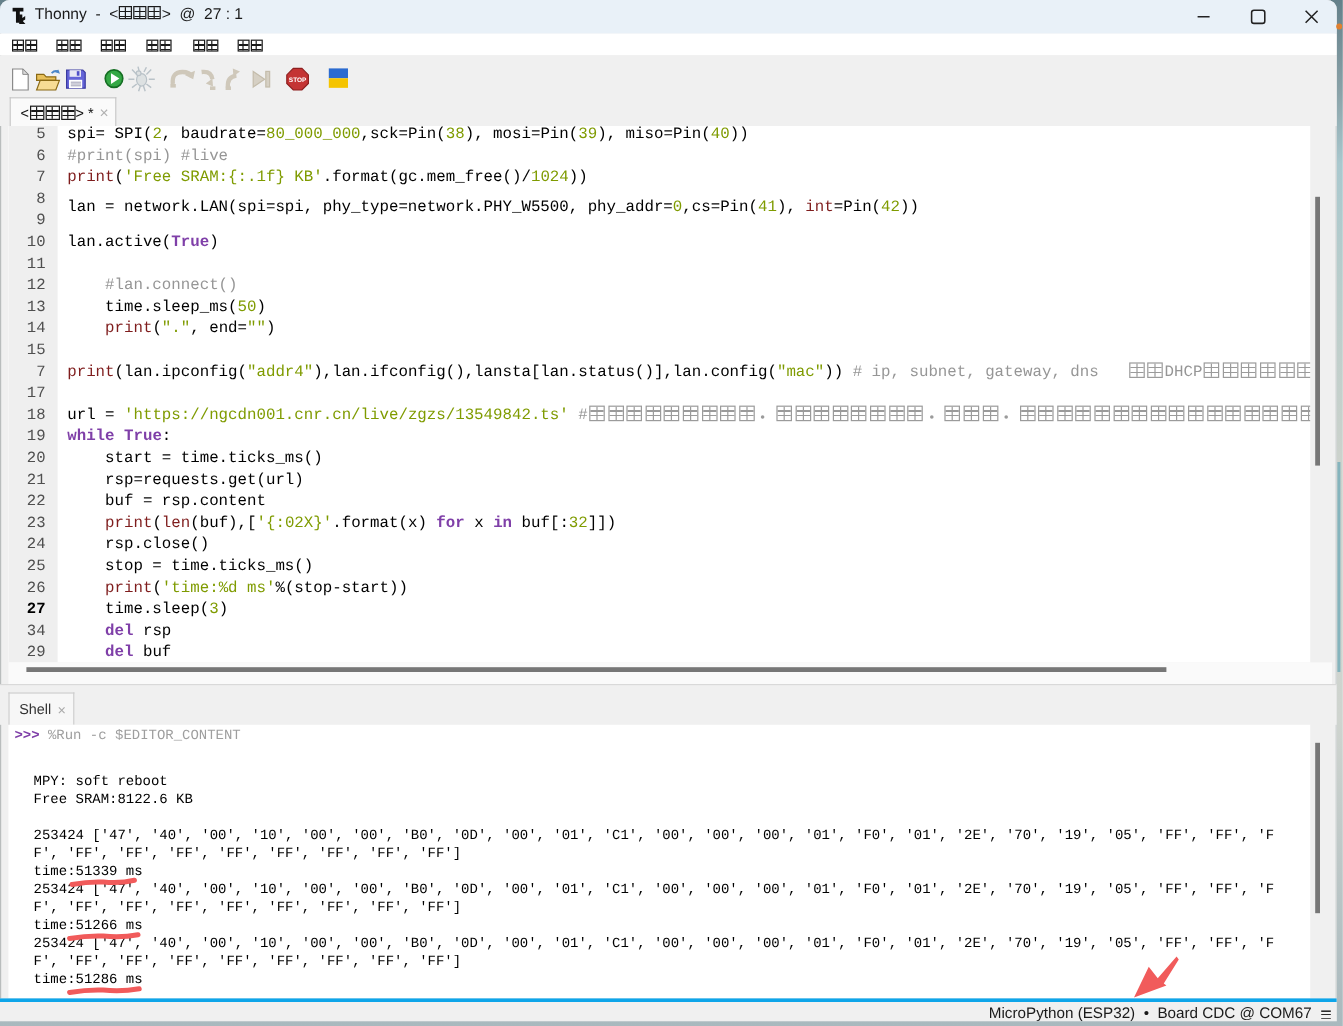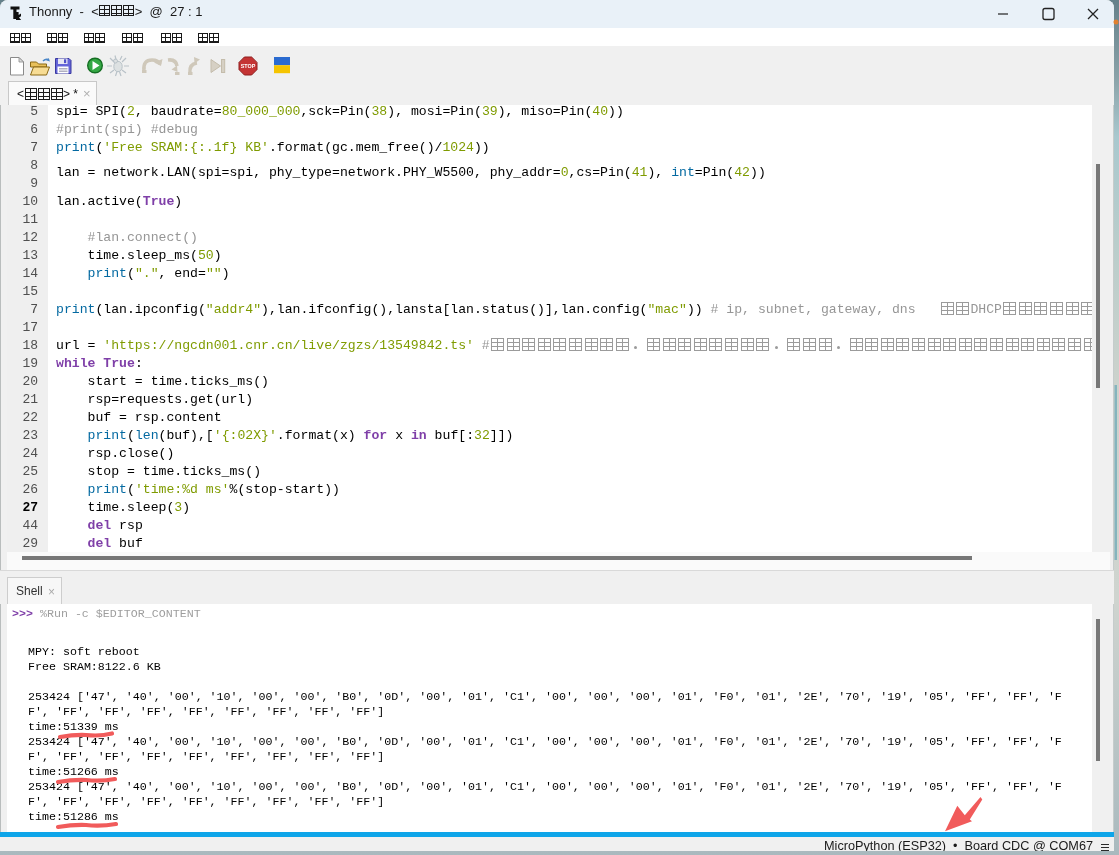--- a/index.html
+++ b/index.html
@@ -13,21 +13,21 @@
 
 #toolbar{position:absolute;left:0;top:46px;width:100%;height:59px;background:#f0f0f0}
 #tab1{position:absolute;left:8px;top:81px;width:89px;height:24px;background:#fafafa;border:1px solid #c8c8c8;border-bottom:none}
 
 #editor{position:absolute;left:7px;top:105px;width:1085px;height:447px;background:#fff;overflow:hidden}
 #gutter{position:absolute;left:0px;top:0;width:41px;height:447px;background:#efefef}
 .gn{position:absolute;left:0;width:41px;text-align:right;padding-right:10px;font:13px/18px "Liberation Mono",monospace;color:#4f4f4f;margin-top:-105px}
 .gn.cur{color:#000;font-weight:bold}
 .cl{position:absolute;left:49px;font:13.15px/18px "Liberation Mono",monospace;color:#000;white-space:pre;margin-top:-105px}
 .cl .k{color:#7f3fa8;font-weight:bold}
-.cl .b{color:#0369a1}
+.cl .b{color:#7f1d1d}
 .cl .s{color:#7f9b00}
 .cl .c{color:#969696}
 i.hg,i.hb{display:inline-block;vertical-align:top;position:relative;top:1px;border:1px solid #9b9b9b;background:
 linear-gradient(#9b9b9b,#9b9b9b) 50% 0/1px 100% no-repeat,
 linear-gradient(to bottom,transparent 3px,#9b9b9b 3px,#9b9b9b 4px,transparent 4px,transparent 7px,#9b9b9b 7px,#9b9b9b 8px,transparent 8px)}
 i.hb{border-color:#1a1a1a;background:
 linear-gradient(#1a1a1a,#1a1a1a) 50% 0/1px 100% no-repeat,
 linear-gradient(to bottom,transparent 3px,#1a1a1a 3px,#1a1a1a 4px,transparent 4px,transparent 7px,#1a1a1a 7px,#1a1a1a 8px,transparent 8px)}
 i.p{border-color:transparent;background:none}
 i.p::after{content:"";position:absolute;left:2px;bottom:1px;width:3px;height:3px;border-radius:50%;background:currentColor;color:inherit}
@@ -40,21 +40,21 @@
 #hsb .th{position:absolute;left:15px;top:4px;width:950px;height:4px;background:#777}
 
 #shhead{position:absolute;left:0px;top:570px;width:1114px;height:34px;background:#f0f0f0;border-top:1px solid #d9d9d9}
 #shtab{position:absolute;left:7px;top:577px;width:55px;height:27px;background:#f7f7f7;border:1px solid #cdcdcd;border-bottom:none}
 
 #shell{position:absolute;left:7px;top:604px;width:1085px;height:228px;background:#fff;overflow:hidden}
 .sl{position:absolute;left:21px;font:11.65px/15px "Liberation Mono",monospace;color:#000;white-space:pre;margin-top:-604px}
 #vsb2{position:absolute;left:1092px;top:604px;width:18px;height:228px;background:#f0f0f0}
 #vsb2 .th{position:absolute;left:4px;top:15px;width:4px;height:142px;background:#777}
 
-#status{position:absolute;left:0;top:832px;width:1114px;height:19px;background:#f0f0f0;border-top:5px solid #0ea5e9}
+#status{position:absolute;left:0;top:832px;width:1114px;height:19px;background:#f0f0f0;border-top:3px solid #0ea5e9}
 #status .txt{position:absolute;top:2px;left:824px;font-size:12.7px;color:#1a1a1a;white-space:pre}
 </style></head>
 <body>
 <div id="win">
   <div id="title">
     <svg width="12" height="14" style="position:absolute;left:10px;top:6px" viewBox="0 0 12 14">
       <path d="M0.5,0.5 h9 v3 h-3 v9.5 h-3.2 v-9.5 h-2.8 z" fill="#111"></path>
       <path d="M6,6 h2.6 v3 l2.4,-1.6 v2.8 l-2,1.2 l2.2,2.6 h-5.2 z" fill="#111"></path>
     </svg>
     <div class="txt">Thonny  -  &lt;<i class="hb" style="width:11px;height:11px;margin:0 0.5px"></i><i class="hb" style="width:11px;height:11px;margin:0 0.5px"></i><i class="hb" style="width:11px;height:11px;margin:0 0.5px"></i>&gt;  @  27 : 1</div>
@@ -162,24 +162,24 @@
 <div class="gn" style="top:337px">18</div>
 <div class="gn" style="top:355px">19</div>
 <div class="gn" style="top:373px">20</div>
 <div class="gn" style="top:391px">21</div>
 <div class="gn" style="top:409px">22</div>
 <div class="gn" style="top:427px">23</div>
 <div class="gn" style="top:445px">24</div>
 <div class="gn" style="top:463px">25</div>
 <div class="gn" style="top:481px">26</div>
 <div class="gn cur" style="top:499px">27</div>
-<div class="gn" style="top:517px">44</div>
+<div class="gn" style="top:517px">34</div>
 <div class="gn" style="top:535px">29</div>
 <div class="cl" style="top:103px">spi= SPI(<span class="s">2</span>, baudrate=<span class="s">80_000_000</span>,sck=Pin(<span class="s">38</span>), mosi=Pin(<span class="s">39</span>), miso=Pin(<span class="s">40</span>))</div>
-<div class="cl" style="top:121px"><span class="c">#print(spi) #debug</span></div>
+<div class="cl" style="top:121px"><span class="c">#print(spi) #live</span></div>
 <div class="cl" style="top:139px"><span class="b">print</span>(<span class="s">'Free SRAM:{:.1f} KB'</span>.format(gc.mem_free()/<span class="s">1024</span>))</div>
 <div class="cl" style="top:157px"></div>
 <div class="cl" style="top:164px">lan = network.LAN(spi=spi, phy_type=network.PHY_W5500, phy_addr=<span class="s">0</span>,cs=Pin(<span class="s">41</span>), <span class="b">int</span>=Pin(<span class="s">42</span>))</div>
 <div class="cl" style="top:193px">lan.active(<span class="k">True</span>)</div>
 <div class="cl" style="top:229px">    <span class="c">#lan.connect()</span></div>
 <div class="cl" style="top:247px">    time.sleep_ms(<span class="s">50</span>)</div>
 <div class="cl" style="top:265px">    <span class="b">print</span>(<span class="s">"."</span>, end=<span class="s">""</span>)</div>
 <div class="cl" style="top:301px"><span class="b">print</span>(lan.ipconfig(<span class="s">"addr4"</span>),lan.ifconfig(),lansta[lan.status()],lan.config(<span class="s">"mac"</span>)) <span class="c"># ip, subnet, gateway, dns   </span><i class="hg" style="width:13px;height:13px;margin:0 1.30px"></i><i class="hg" style="width:13px;height:13px;margin:0 1.30px"></i><span class="c">DHCP</span><i class="hg" style="width:13px;height:13px;margin:0 1.30px"></i><i class="hg" style="width:13px;height:13px;margin:0 1.30px"></i><i class="hg" style="width:13px;height:13px;margin:0 1.30px"></i><i class="hg" style="width:13px;height:13px;margin:0 1.30px"></i><i class="hg" style="width:13px;height:13px;margin:0 1.30px"></i><i class="hg" style="width:13px;height:13px;margin:0 1.30px"></i></div>
 <div class="cl" style="top:319px"></div>
 <div class="cl" style="top:337px">url = <span class="s">'https://ngcdn001.cnr.cn/live/zgzs/13549842.ts'</span> <span class="c">#</span><i class="hg" style="width:13px;height:13px;margin:0 1.30px"></i><i class="hg" style="width:13px;height:13px;margin:0 1.30px"></i><i class="hg" style="width:13px;height:13px;margin:0 1.30px"></i><i class="hg" style="width:13px;height:13px;margin:0 1.30px"></i><i class="hg" style="width:13px;height:13px;margin:0 1.30px"></i><i class="hg" style="width:13px;height:13px;margin:0 1.30px"></i><i class="hg" style="width:13px;height:13px;margin:0 1.30px"></i><i class="hg" style="width:13px;height:13px;margin:0 1.30px"></i><i class="hg" style="width:13px;height:13px;margin:0 1.30px"></i><i class="hg p" style="width:13px;height:13px;margin:0 1.30px"></i><i class="hg" style="width:13px;height:13px;margin:0 1.30px"></i><i class="hg" style="width:13px;height:13px;margin:0 1.30px"></i><i class="hg" style="width:13px;height:13px;margin:0 1.30px"></i><i class="hg" style="width:13px;height:13px;margin:0 1.30px"></i><i class="hg" style="width:13px;height:13px;margin:0 1.30px"></i><i class="hg" style="width:13px;height:13px;margin:0 1.30px"></i><i class="hg" style="width:13px;height:13px;margin:0 1.30px"></i><i class="hg" style="width:13px;height:13px;margin:0 1.30px"></i><i class="hg p" style="width:13px;height:13px;margin:0 1.30px"></i><i class="hg" style="width:13px;height:13px;margin:0 1.30px"></i><i class="hg" style="width:13px;height:13px;margin:0 1.30px"></i><i class="hg" style="width:13px;height:13px;margin:0 1.30px"></i><i class="hg p" style="width:13px;height:13px;margin:0 1.30px"></i><i class="hg" style="width:13px;height:13px;margin:0 1.30px"></i><i class="hg" style="width:13px;height:13px;margin:0 1.30px"></i><i class="hg" style="width:13px;height:13px;margin:0 1.30px"></i><i class="hg" style="width:13px;height:13px;margin:0 1.30px"></i><i class="hg" style="width:13px;height:13px;margin:0 1.30px"></i><i class="hg" style="width:13px;height:13px;margin:0 1.30px"></i><i class="hg" style="width:13px;height:13px;margin:0 1.30px"></i><i class="hg" style="width:13px;height:13px;margin:0 1.30px"></i><i class="hg" style="width:13px;height:13px;margin:0 1.30px"></i><i class="hg" style="width:13px;height:13px;margin:0 1.30px"></i><i class="hg" style="width:13px;height:13px;margin:0 1.30px"></i><i class="hg" style="width:13px;height:13px;margin:0 1.30px"></i><i class="hg" style="width:13px;height:13px;margin:0 1.30px"></i><i class="hg" style="width:13px;height:13px;margin:0 1.30px"></i><i class="hg" style="width:13px;height:13px;margin:0 1.30px"></i><i class="hg" style="width:13px;height:13px;margin:0 1.30px"></i></div>

